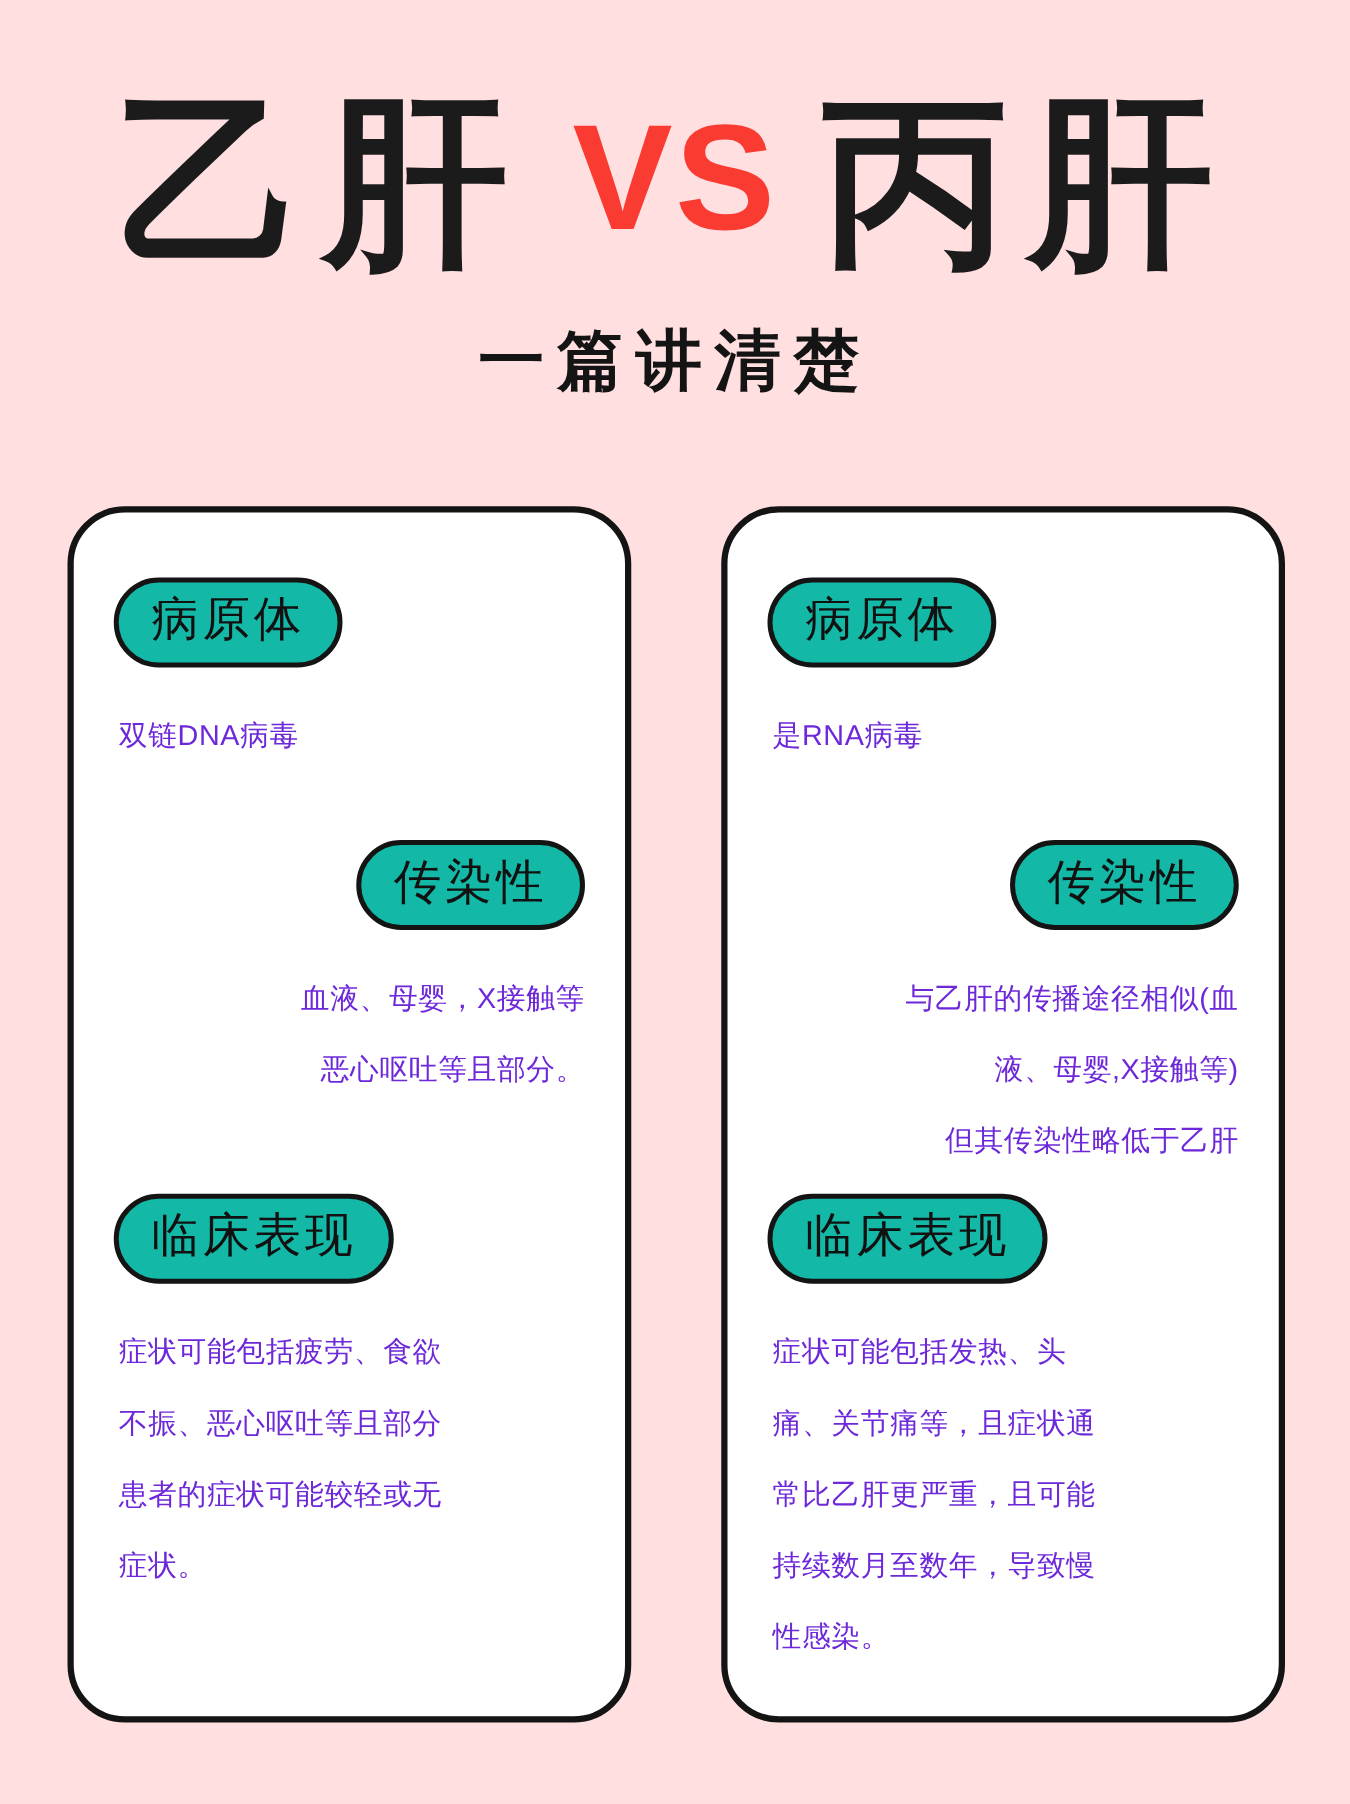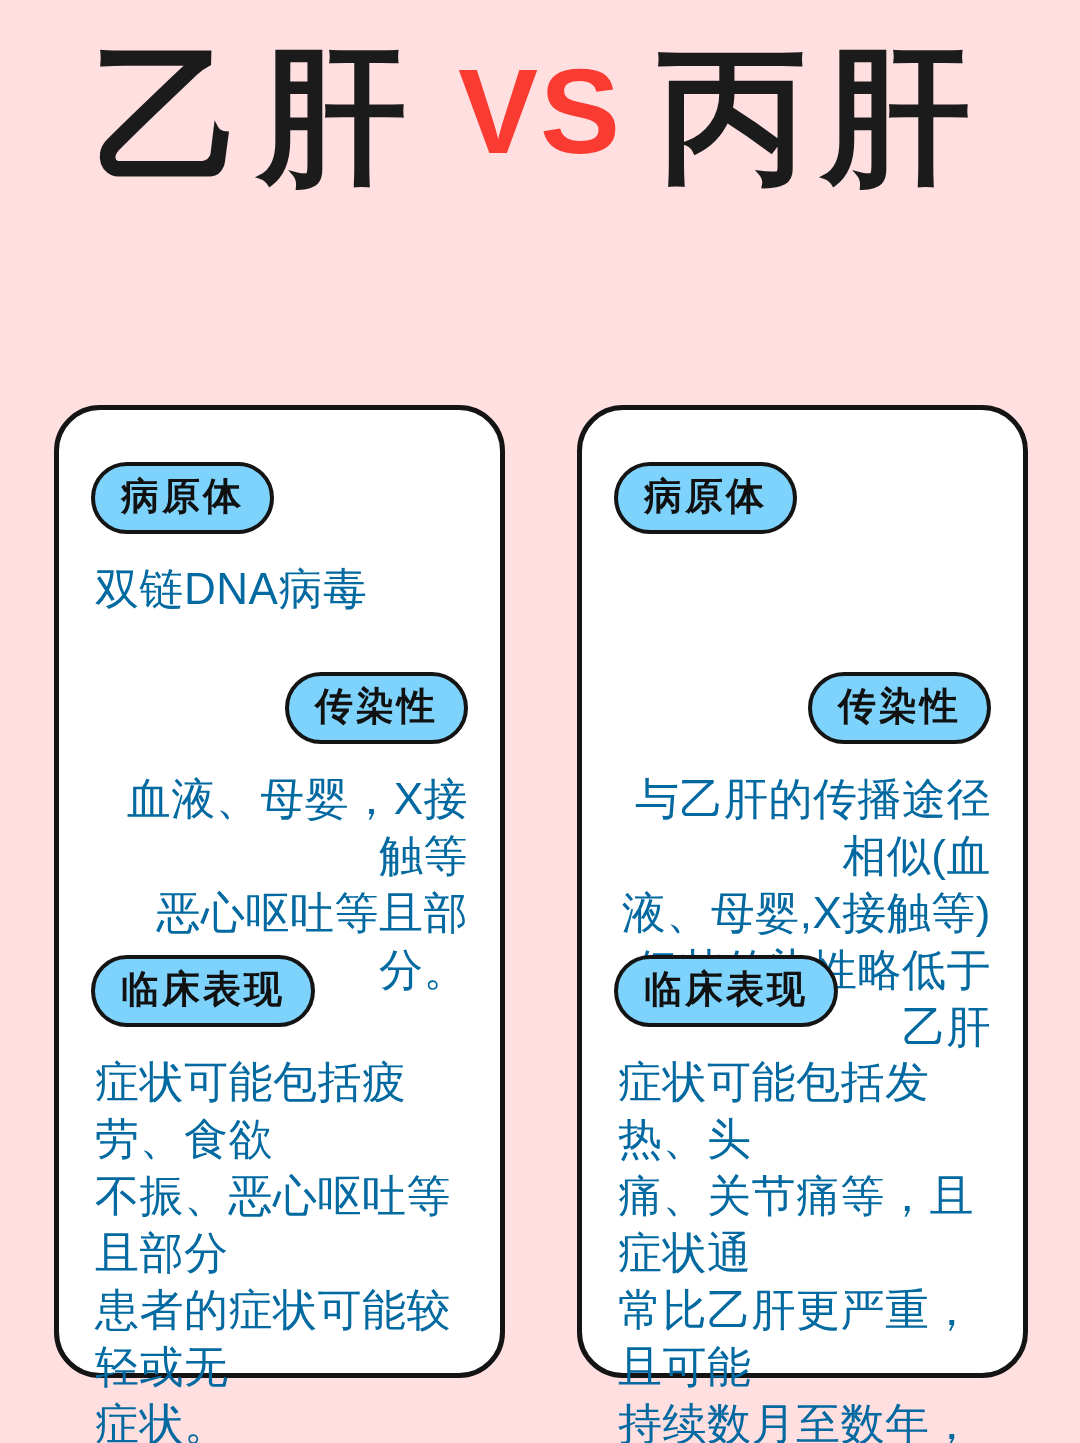--- a/index.html
+++ b/index.html
@@ -3,21 +3,21 @@
 <meta charset="utf-8">
 <style>
   html,body{margin:0;padding:0;}
   body{
     width:1080px;height:1443px;
     background:#ffdfe0;
     font-family:"Liberation Sans","DejaVu Sans",sans-serif;
     position:relative;
     overflow:hidden;
   }
-  .header{padding-top:35px;text-align:center;}
+  .header{padding-top:66px;text-align:center;}
   .title{
     margin:0;
     font-size:148px;
     font-weight:900;
     color:#1b1b1b;
     letter-spacing:16px;
     line-height:1.1;
     white-space:nowrap;
   }
   .title .vs{
@@ -48,45 +48,46 @@
     background:#ffffff;
     border:5px solid #141414;
     border-radius:46px;
     padding:52px 32px 0 32px;
   }
   .sec{display:block;}
   .sec-1{height:210px;}
   .sec-2{height:283px;text-align:right;}
   .pill{
     display:inline-block;
-    background:#7dd3fc;
+    background:#14b8a6;
     border:4px solid #141414;
     border-radius:44px;
     padding:9px 26px 11px 26px;
     font-size:38px;
-    font-weight:700;
+    font-weight:400;
     letter-spacing:3px;
     color:#111111;
     line-height:1.15;
   }
   .body-text{
     margin:26px 0 0 4px;
-    font-size:44px;
+    font-size:23px;
     font-weight:500;
     line-height:57px;
     letter-spacing:0.5px;
-    color:#0369a1;
+    color:#6d28d9;
     white-space:pre-line;
   }
 </style>
 </head>
 <body>
 
 <div class="header">
   <h1 class="title"><span>乙肝</span><span class="vs">VS</span><span>丙肝</span></h1>
+  <div class="subtitle">一篇讲清楚</div>
 </div>
 
 <div class="cards">
 
   <section class="card">
     <div class="sec sec-1">
       <div class="pill">病原体</div>
       <p class="body-text">双链DNA病毒</p>
     </div>
     <div class="sec sec-2">
@@ -99,20 +100,21 @@
       <p class="body-text">症状可能包括疲劳、食欲
 不振、恶心呕吐等且部分
 患者的症状可能较轻或无
 症状。</p>
     </div>
   </section>
 
   <section class="card">
     <div class="sec sec-1">
       <div class="pill">病原体</div>
+      <p class="body-text">是RNA病毒</p>
     </div>
     <div class="sec sec-2">
       <div class="pill">传染性</div>
       <p class="body-text">与乙肝的传播途径相似(血
 液、母婴,X接触等)
 但其传染性略低于乙肝</p>
     </div>
     <div class="sec sec-3">
       <div class="pill">临床表现</div>
       <p class="body-text">症状可能包括发热、头

